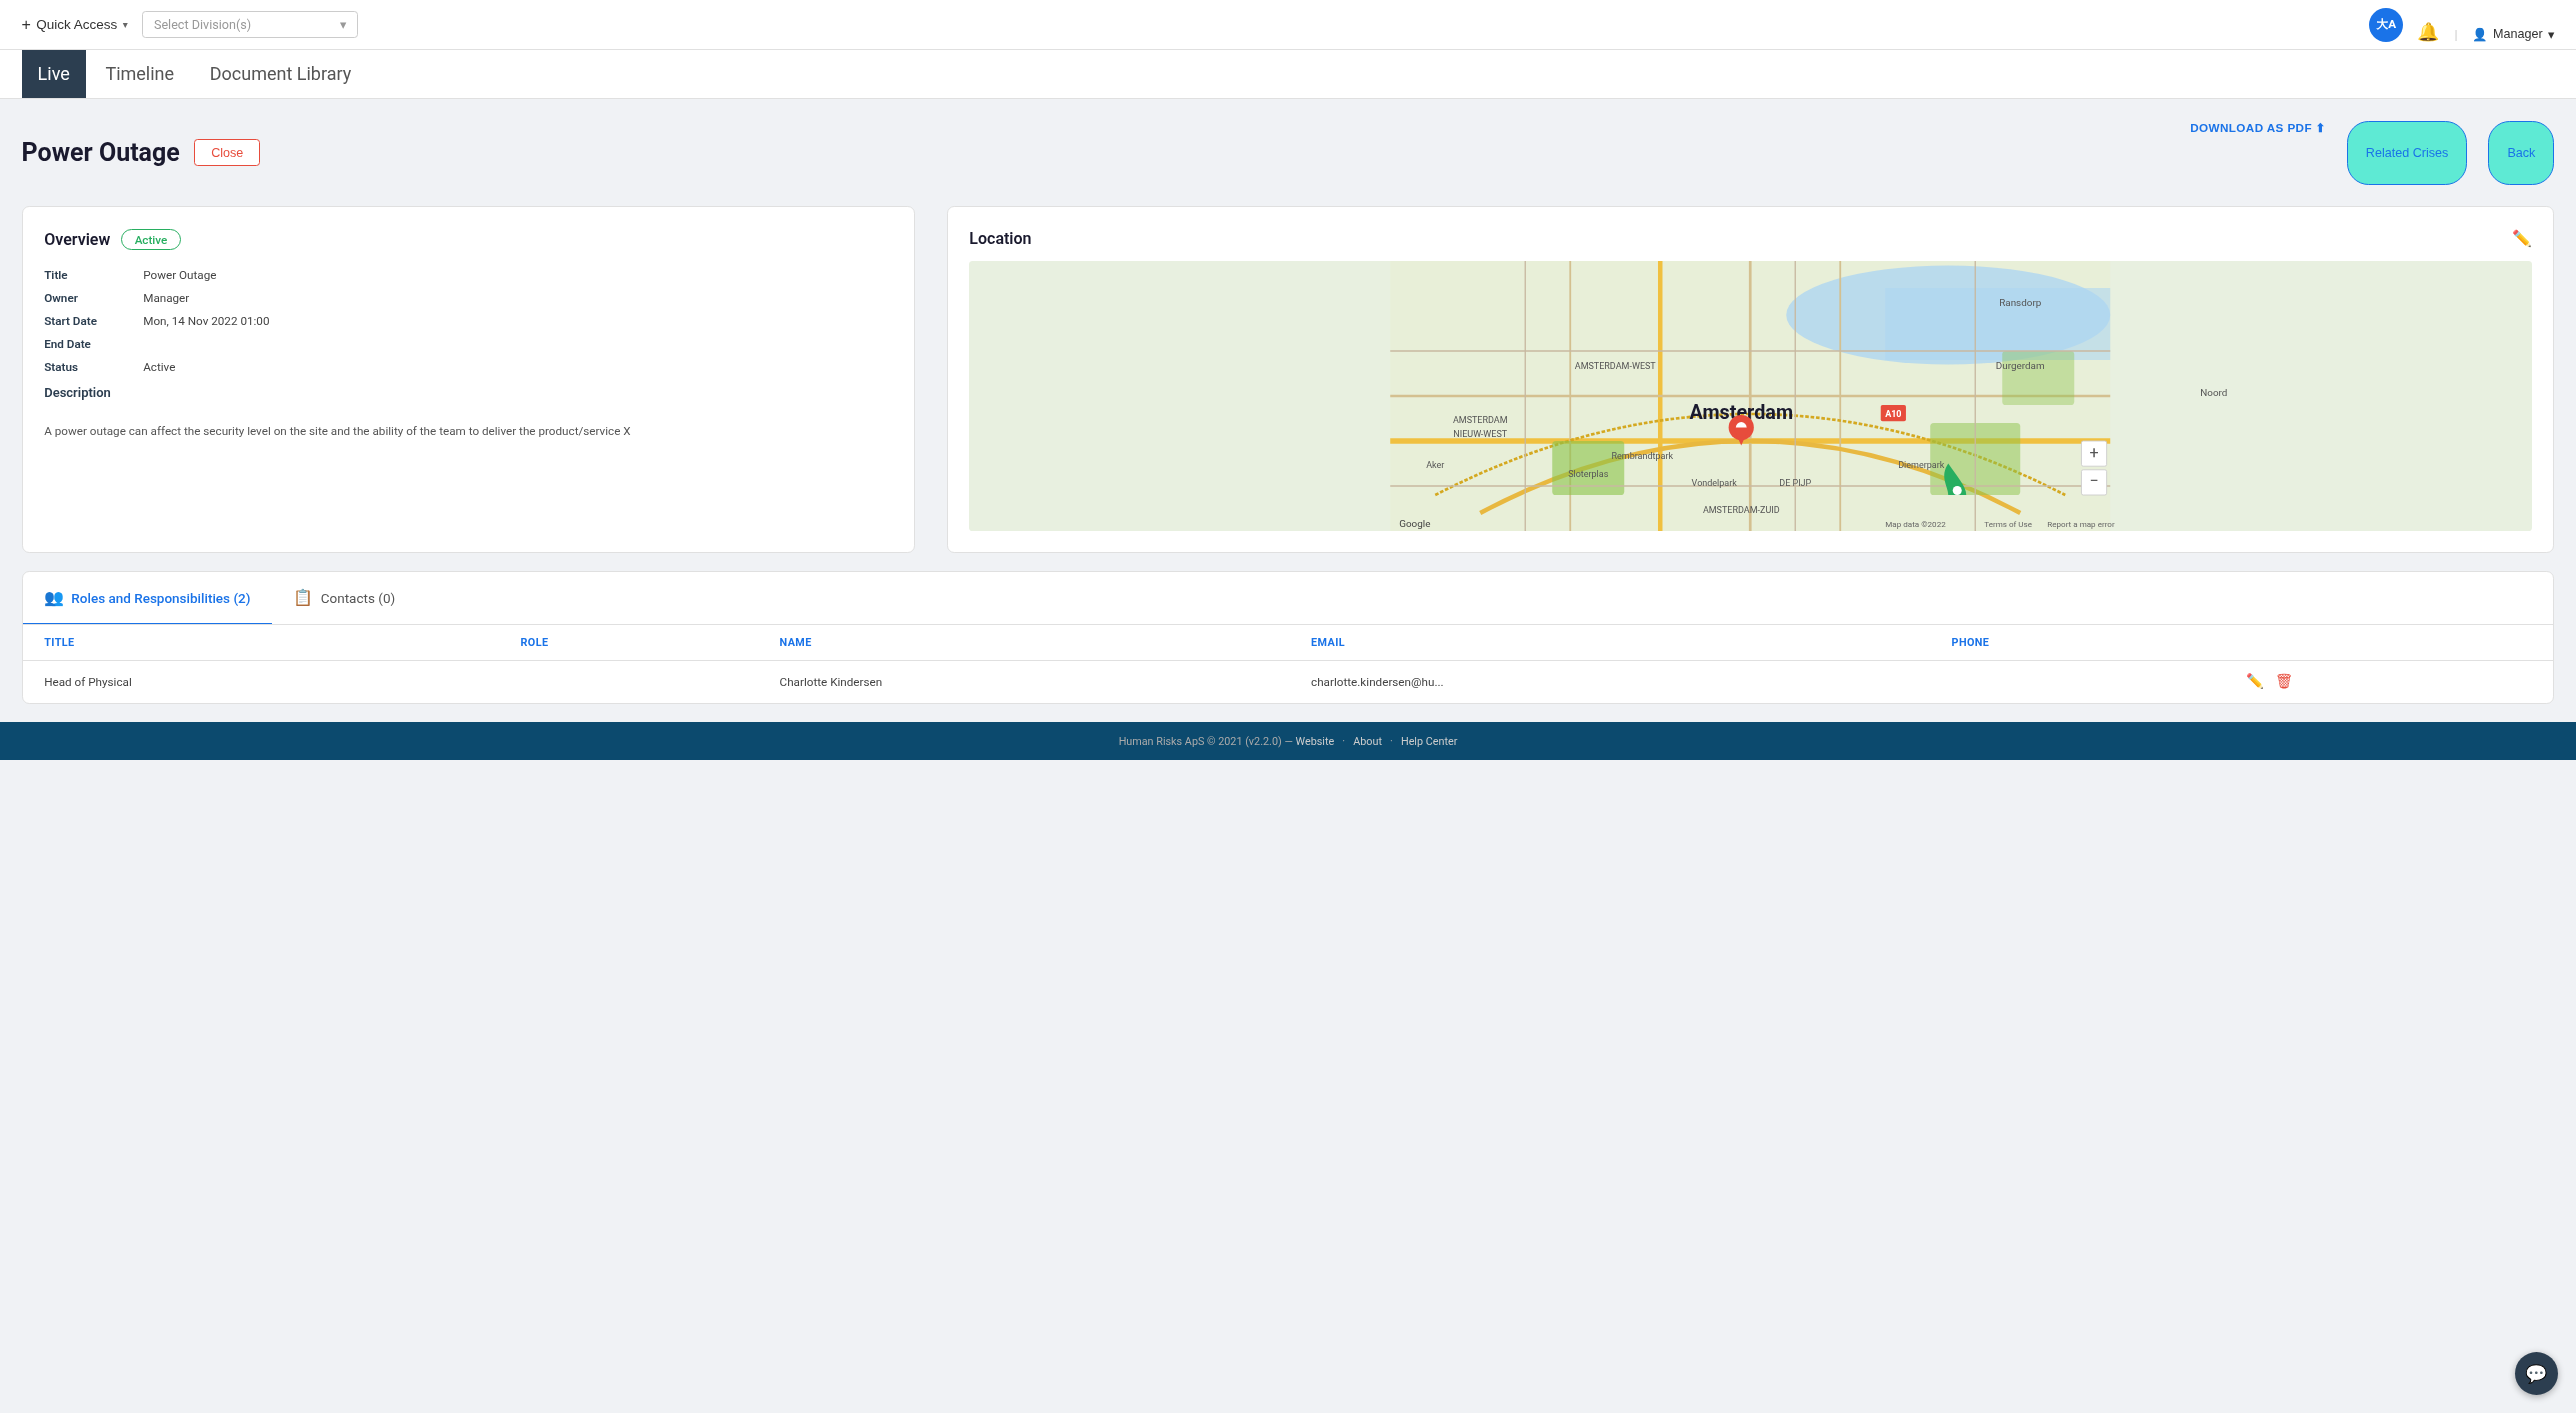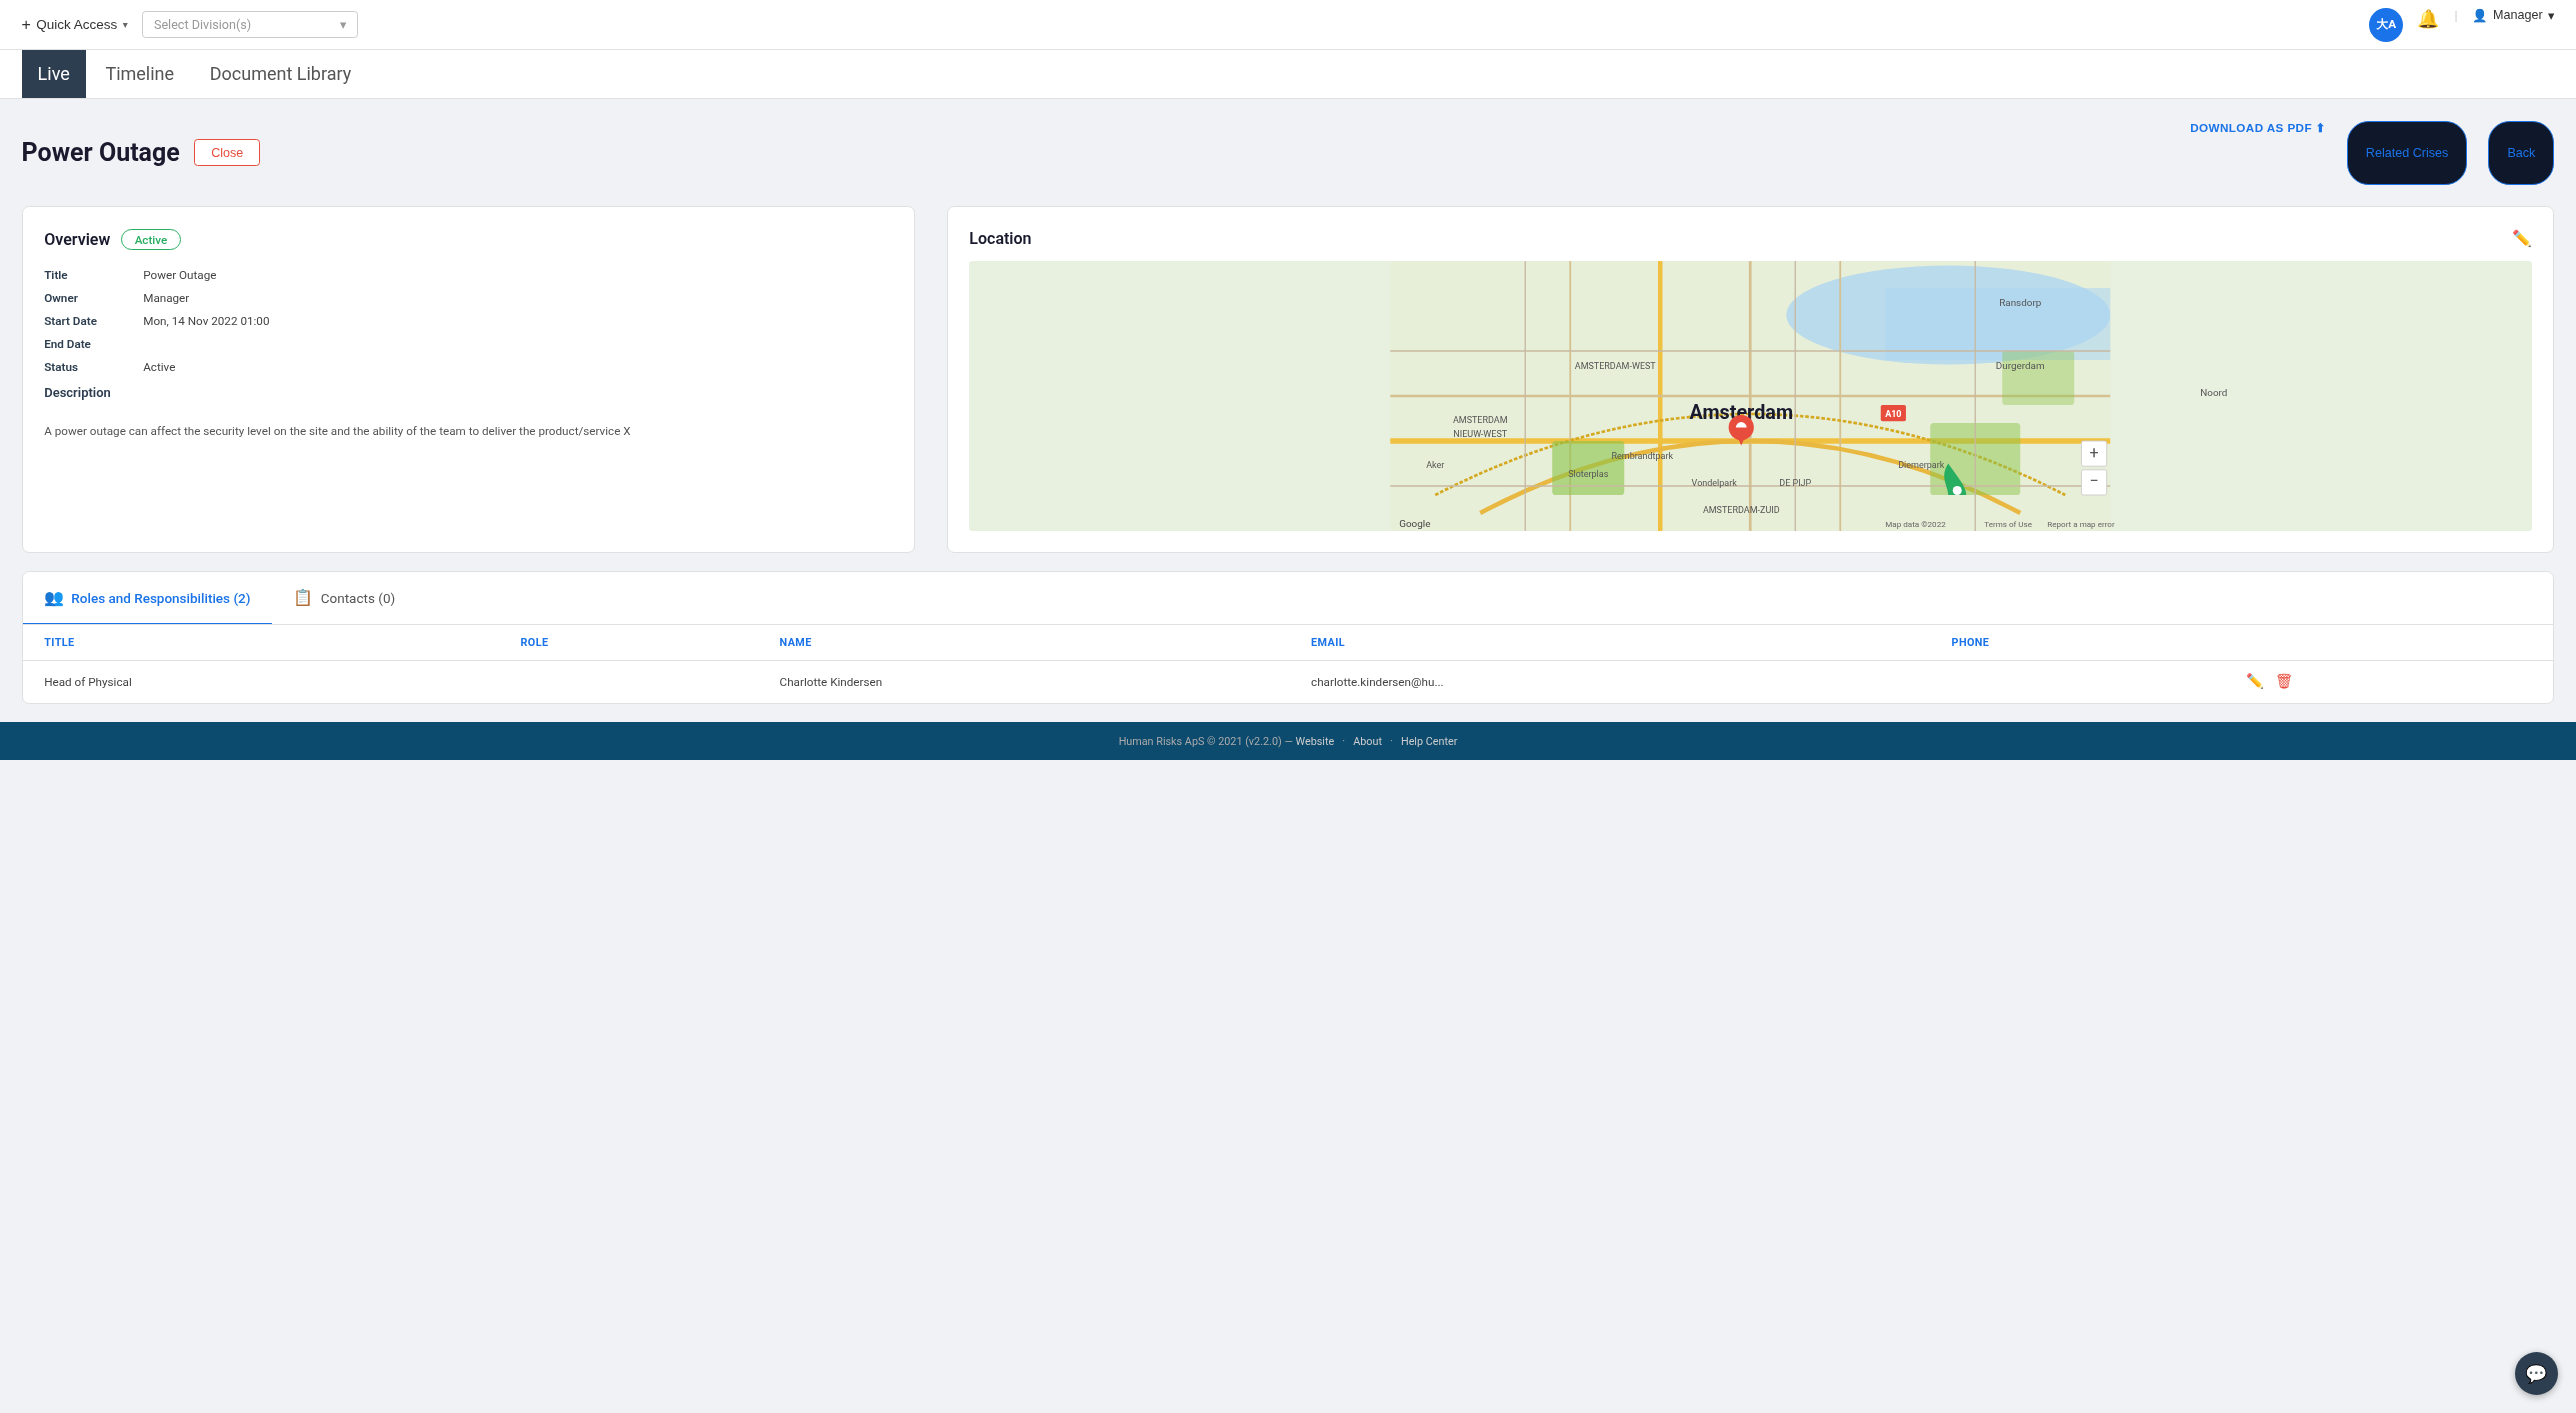--- a/index.html
+++ b/index.html
@@ -25,21 +25,21 @@
       font-size: 13.5px; font-weight: 500; color: #333;
     }
     .quick-access-btn .plus { font-size: 16px; font-weight: 300; }
     .quick-access-btn .chevron { font-size: 10px; color: #666; }
     .division-select {
       display: flex; align-items: center; justify-content: space-between;
       border: 0.9px solid #ccc; border-radius: 3.6px;
       padding: 5.4px 10.8px; width: 216px; cursor: pointer;
       background: #fff; color: #999; font-size: 12.6px;
     }
-    .header-right { display: flex; align-items: flex-start; gap: 14.4px; }
+    .header-right { display: flex; align-items: flex-end; gap: 14.4px; }
     .avatar-circle {
       width: 34px; height: 34px; border-radius: 50%;
       background: #1a73e8; display: flex; align-items: center; justify-content: center;
       color: #fff; font-size: 11.7px; font-weight: bold;
     }
     .bell-icon { font-size: 18px; color: #555; cursor: pointer; }
     .user-btn {
       display: flex; align-items: center; gap: 5.4px;
       background: none; border: none; cursor: pointer;
       font-size: 12.6px; color: #333;
@@ -83,21 +83,21 @@
     }
     .title-row-right { display: flex; align-items: flex-start; gap: 21px; }
     .download-pdf-btn {
       background: none; border: none; cursor: pointer;
       color: #1a73e8; font-size: 11.7px; font-weight: 600;
       display: flex; align-items: center; gap: 3.6px;
       text-transform: uppercase; letter-spacing: 0.4px;
     }
     .related-crises-btn, .back-btn {
       border: 1.3px solid #1a73e8; color: #1a73e8;
-      background: #0f172a; border-radius: 21.6px;
+      background: #5eead4; border-radius: 21.6px;
       padding: 24px 18px; cursor: pointer; font-size: 12.6px;
     }
 
     
     .cards-row { display: grid; grid-template-columns: 1fr 1.8fr; gap: 32px; margin-bottom: 18px; }
 
     
     .overview-card {
       background: #fff; border-radius: 7.2px;
       padding: 21.6px; border: 0.9px solid #e0e0e0;

